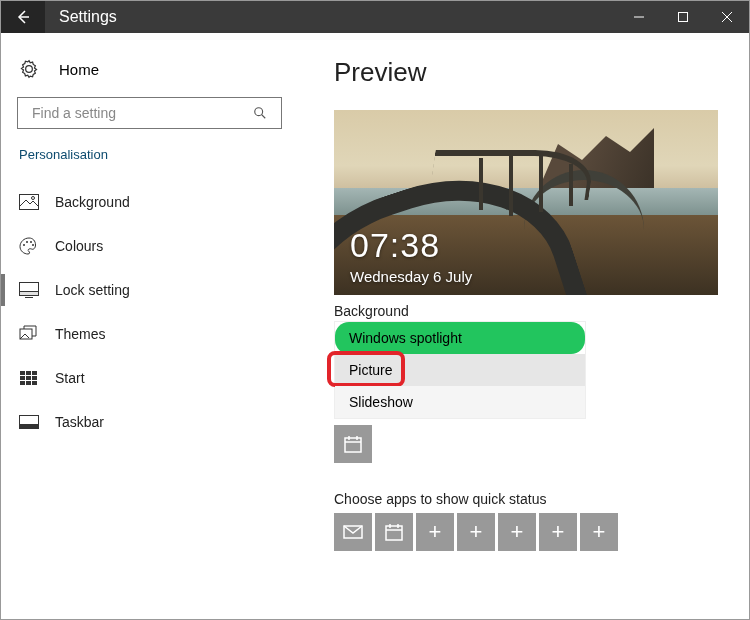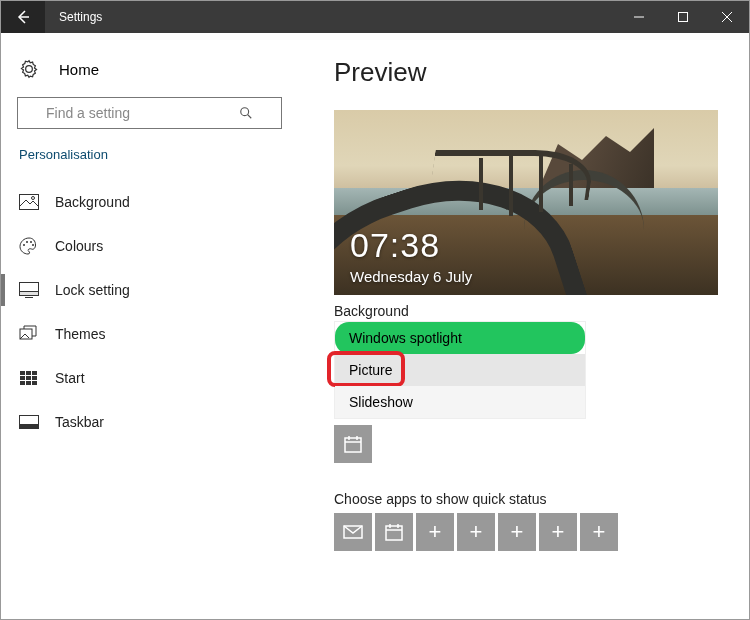--- a/index.html
+++ b/index.html
@@ -1,27 +1,27 @@
 <!DOCTYPE html>
 <html><head>
 <meta charset="utf-8">
 <style>
   * { box-sizing: border-box; margin: 0; padding: 0; }
   body { font-family: "Segoe UI", Arial, sans-serif; background: #fff; width: 750px; height: 620px; overflow: hidden; border: 1px solid #999; }
   
-  .titlebar { background: #3a3a3a; height: 32px; display: flex; align-items: center; color: #fff; font-size: 12px; }
+  .titlebar { background: #3a3a3a; height: 32px; display: flex; align-items: center; color: #fff; font-size: 16px; }
   .back-btn { width: 44px; height: 32px; background: #252525; display: flex; align-items: center; justify-content: center; cursor: pointer; }
   .title-text { margin-left: 14px; flex: 1; }
   .win-controls { display: flex; }
   .win-btn { width: 44px; height: 32px; display: flex; align-items: center; justify-content: center; cursor: pointer; }
   
   .content { display: flex; height: calc(100% - 32px); }
   .sidebar { width: 297px; padding: 20px 12px 12px 12px; position: relative; }
   .home-row { display: flex; align-items: center; gap: 20px; padding: 6px 6px 18px 6px; cursor: pointer; font-size: 15px;}
-  .search-box { border: 1px solid #777; height: 32px; display: flex; align-items: center; padding: 0 28px; margin: 0 4px 18px 4px; color: #888; font-size: 14px; justify-content: space-between; }
+  .search-box { border: 1px solid #777; height: 32px; display: flex; align-items: center; padding: 0 14px; margin: 0 4px 18px 4px; color: #888; font-size: 14px; justify-content: space-between; }
   .section-label { color: #0c4a6e; font-size: 13px; padding: 0 6px 18px 6px; }
   .nav-item { display: flex; align-items: center; gap: 16px; padding: 12px 6px; font-size: 14px; color: #222; cursor: pointer; }
   .nav-item.selected { position: relative; }
   .nav-item.selected::before { content:""; position: absolute; left: -12px; top: 6px; bottom: 6px; width: 4px; background: #777; }
   .nav-icon { width: 20px; height: 20px; display: flex; align-items: center; justify-content: center; }
   
   .main { flex: 1; padding: 24px 4px 20px 36px; }
   .preview-heading { font-size: 26px; font-weight: 300; color: #222; margin-bottom: 22px; }
   .preview-img { width: 384px; height: 185px; position: relative; overflow: hidden; background: #c2410c; margin-bottom: 8px;}
   .sky { position: absolute; inset: 0; background: linear-gradient(to bottom, #d9cba8 0%, #e0d6b8 30%, #bda887 55%, #b09873 60%); }

